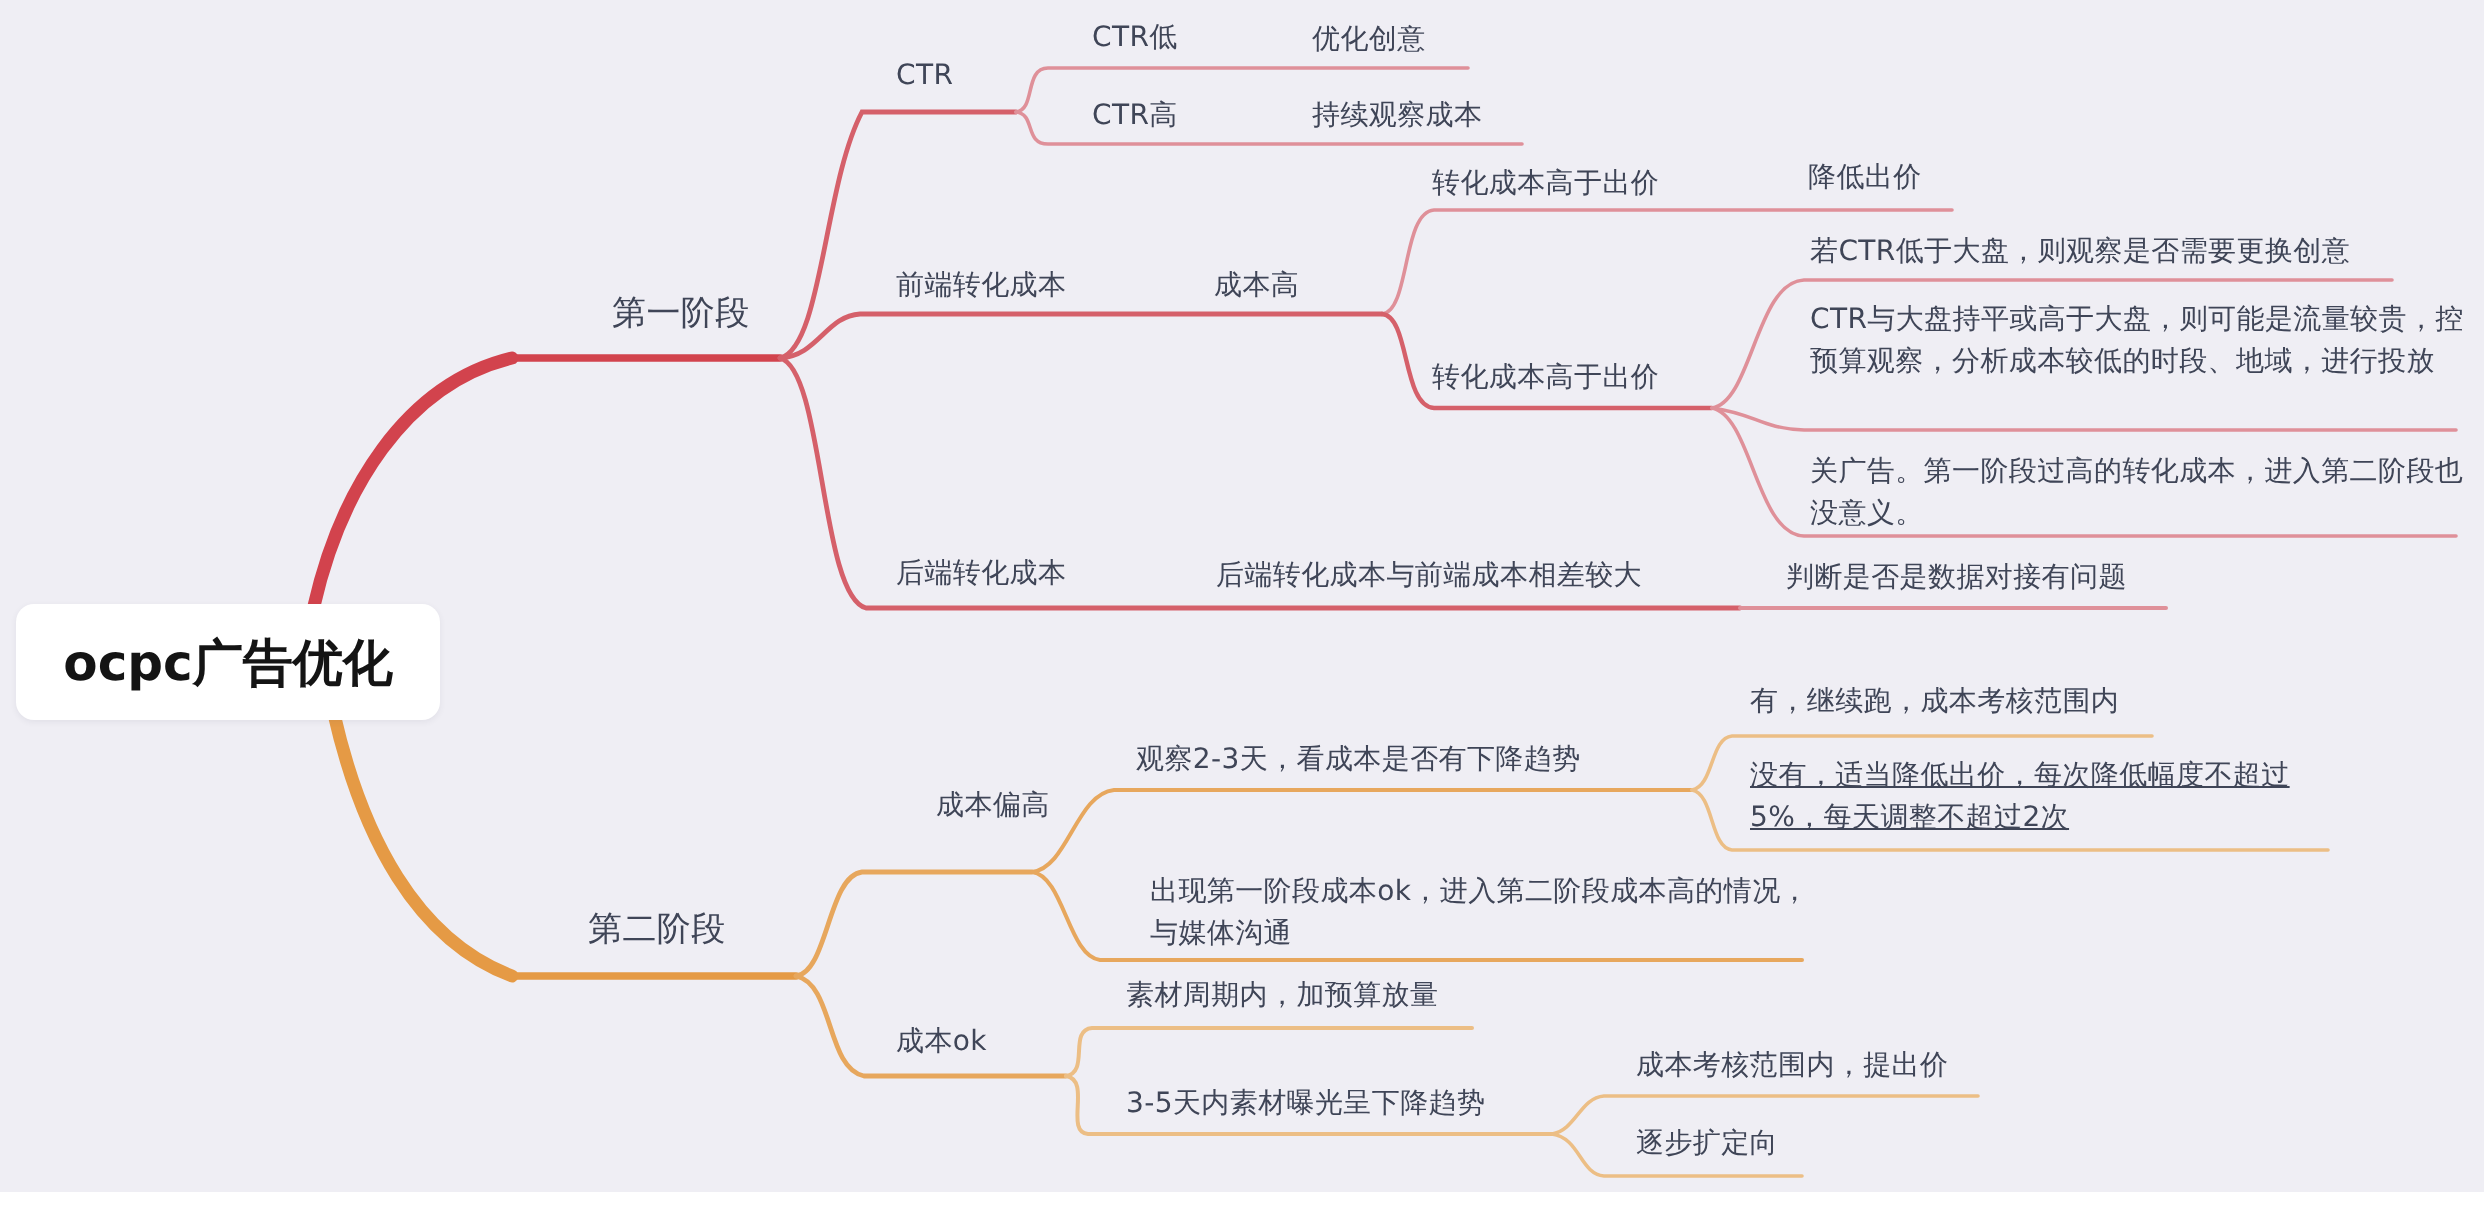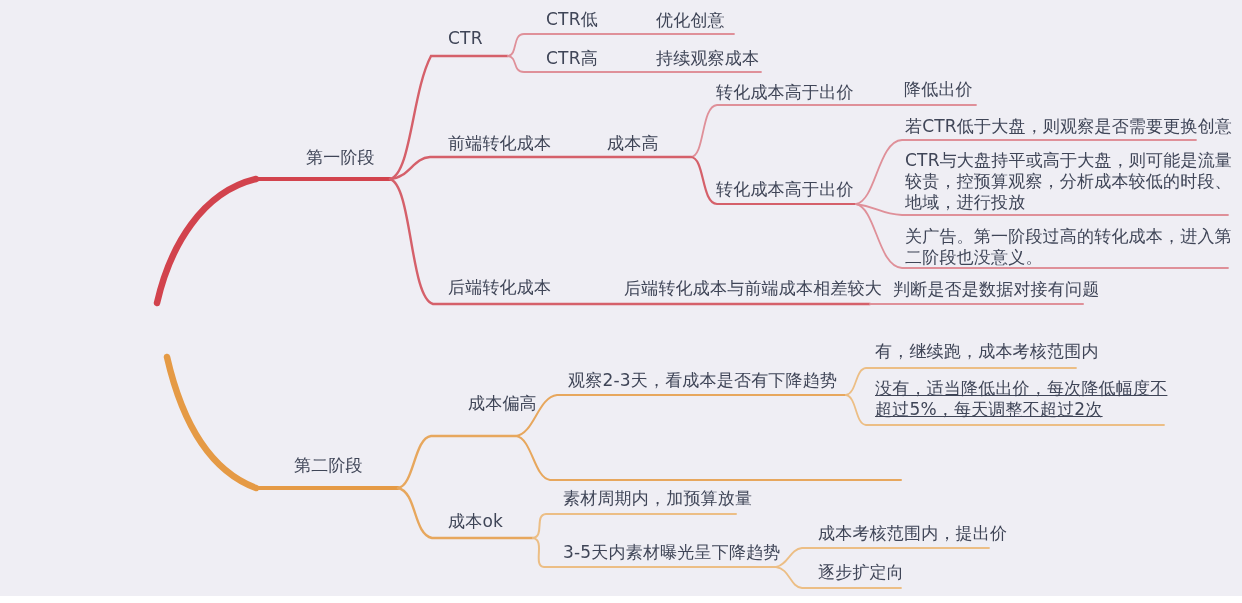--- a/index.html
+++ b/index.html
@@ -9,21 +9,21 @@
   }
   html,body{margin:0;padding:0;}
   body{font-family:"DejaVu Sans","Liberation Sans",sans-serif;}
   #canvas{position:relative;width:1242px;height:603px;background:var(--background);overflow:hidden;}
   svg.links{position:absolute;left:0;top:0;pointer-events:none;}
   svg.links path{fill:none;stroke-linecap:round;}
   .s1m{stroke:var(--phase1-branch);} .s1d{stroke:var(--phase1-branch-mid);} .s1l{stroke:var(--phase1-branch-light);}
   .s2m{stroke:var(--phase2-branch);} .s2d{stroke:var(--phase2-branch-mid);} .s2l{stroke:var(--phase2-branch-light);}
   .w65{stroke-width:6.5;} .w38{stroke-width:3.8;} .w24{stroke-width:2.4;}
   .w22{stroke-width:2.2;} .w20{stroke-width:2;} .w18{stroke-width:1.8;}
-  .node{position:absolute;font-size:17px;color:var(--text);white-space:nowrap;line-height:17px;letter-spacing:0.2px;cursor:default;}
+  .node{position:absolute;font-size:14px;color:var(--text);white-space:nowrap;line-height:17px;letter-spacing:0.2px;cursor:default;}
   .node.wrap{white-space:normal;line-height:21px;}
   .node.phase{font-size:17px;}
   .rootnode{position:absolute;left:8px;top:302px;width:212px;height:58px;background:var(--root-bg);
     border-radius:9px;display:flex;align-items:center;justify-content:center;
     font-size:25px;font-weight:bold;color:var(--root-text);box-shadow:0 1px 3px rgba(60,60,90,.08);}
   .edge{position:absolute;left:0;bottom:0;width:1242px;height:7px;background:#ffffff;}
 </style>
 </head>
 <body>
 
@@ -54,44 +54,46 @@
       <path class="s2l w18" d="M846,395 C857,397 855,424 866,425 L1164,425"></path>
       <path class="s2d w20" d="M516,436 C532,438 534,478 550,480 L901,480"></path>
       <path class="s2d w24" d="M398,488 C417,492 413,534 432,538 L533,538"></path>
       <path class="s2l w20" d="M533,538 C545,536 534,515 546,514 L736,514"></path>
       <path class="s2l w20" d="M533,538 C546,540 532,566 544,567 L776,567"></path>
       <path class="s2l w18" d="M776,567 C788,565 790,549 802,548 L989,548"></path>
       <path class="s2l w18" d="M776,567 C790,569 790,587 802,588 L901,588"></path>
     </g>
   </svg>
 
+  <div class="rootnode">ocpc广告优化</div>
 
   <div class="node phase" style="left:294px;top:149px;margin-left:12px;">第一阶段</div>
   <div class="node" style="left:448px;top:30px;">CTR</div>
   <div class="node" style="left:546px;top:11px;">CTR低</div>
   <div class="node" style="left:656px;top:12px;">优化创意</div>
   <div class="node" style="left:546px;top:50px;">CTR高</div>
   <div class="node" style="left:656px;top:50px;">持续观察成本</div>
   <div class="node" style="left:448px;top:135px;">前端转化成本</div>
   <div class="node" style="left:607px;top:135px;">成本高</div>
   <div class="node" style="left:716px;top:84px;">转化成本高于出价</div>
   <div class="node" style="left:904px;top:81px;">降低出价</div>
   <div class="node" style="left:716px;top:181px;">转化成本高于出价</div>
   <div class="node" style="left:905px;top:118px;">若CTR低于大盘，则观察是否需要更换创意</div>
   <div class="node wrap" style="left:905px;top:150px;width:335px;">CTR与大盘持平或高于大盘，则可能是流量较贵，控预算观察，分析成本较低的时段、地域，进行投放</div>
   <div class="node wrap" style="left:905px;top:226px;width:335px;">关广告。第一阶段过高的转化成本，进入第二阶段也没意义。</div>
   <div class="node" style="left:448px;top:279px;">后端转化成本</div>
-  <div class="node" style="left:624px;top:280px;text-align:right;">后端转化成本与前端成本相差较大</div>
+  <div class="node" style="left:608px;top:280px;text-align:right;">后端转化成本与前端成本相差较大</div>
   <div class="node" style="left:893px;top:281px;">判断是否是数据对接有问题</div>
 
   <div class="node phase" style="left:294px;top:457px;">第二阶段</div>
   <div class="node" style="left:448px;top:395px;margin-left:20px;">成本偏高</div>
   <div class="node" style="left:568px;top:372px;">观察2-3天，看成本是否有下降趋势</div>
   <div class="node" style="left:875px;top:343px;">有，继续跑，成本考核范围内</div>
   <div class="node wrap" style="left:875px;top:378px;width:300px;text-decoration:underline;">没有，适当降低出价，每次降低幅度不超过5%，每天调整不超过2次</div>
+  <div class="node wrap" style="left:575px;top:436px;width:335px;">出现第一阶段成本ok，进入第二阶段成本高的情况，与媒体沟通</div>
   <div class="node" style="left:448px;top:513px;">成本ok</div>
   <div class="node" style="left:563px;top:490px;text-align:center;">素材周期内，加预算放量</div>
   <div class="node" style="left:563px;top:544px;">3-5天内素材曝光呈下降趋势</div>
   <div class="node" style="left:818px;top:525px;">成本考核范围内，提出价</div>
   <div class="node" style="left:818px;top:564px;">逐步扩定向</div>
 
   <div class="edge"></div>
 </div>
 
 </body></html>

